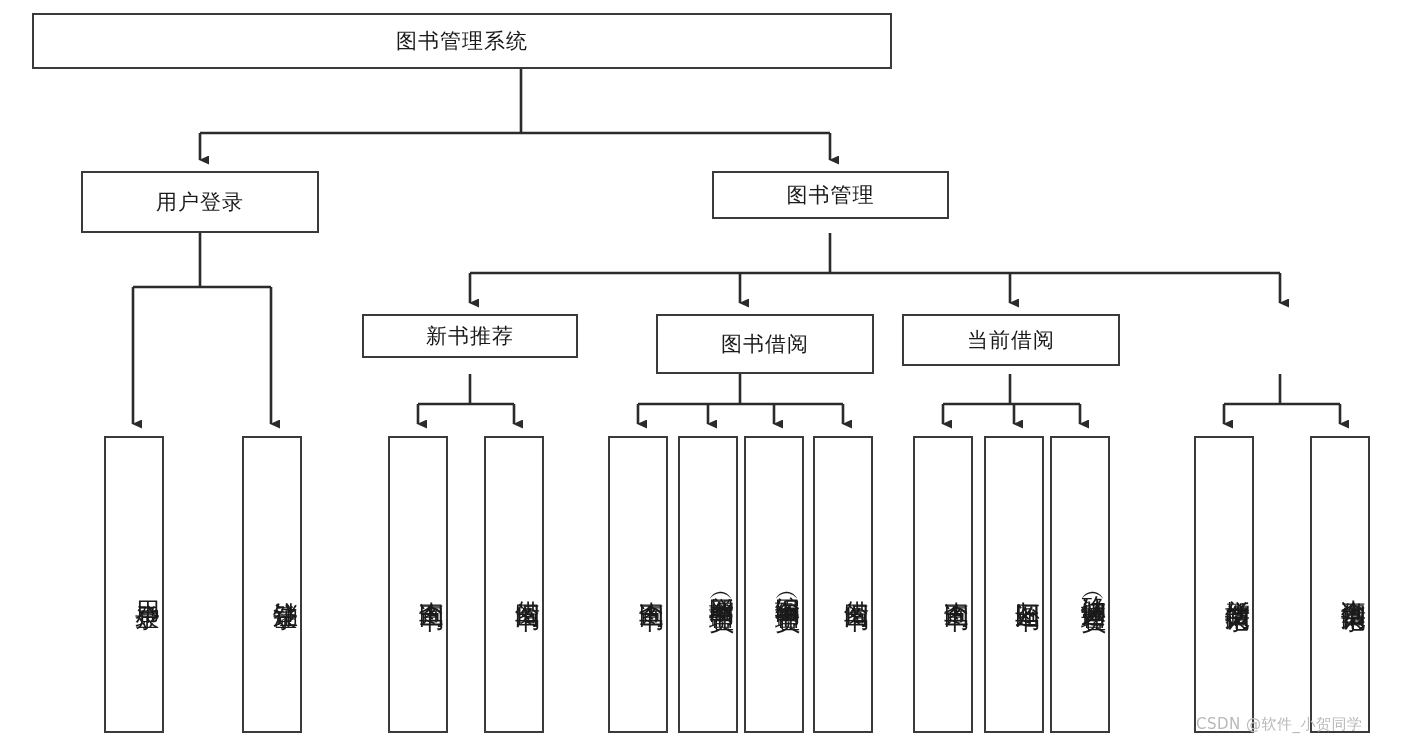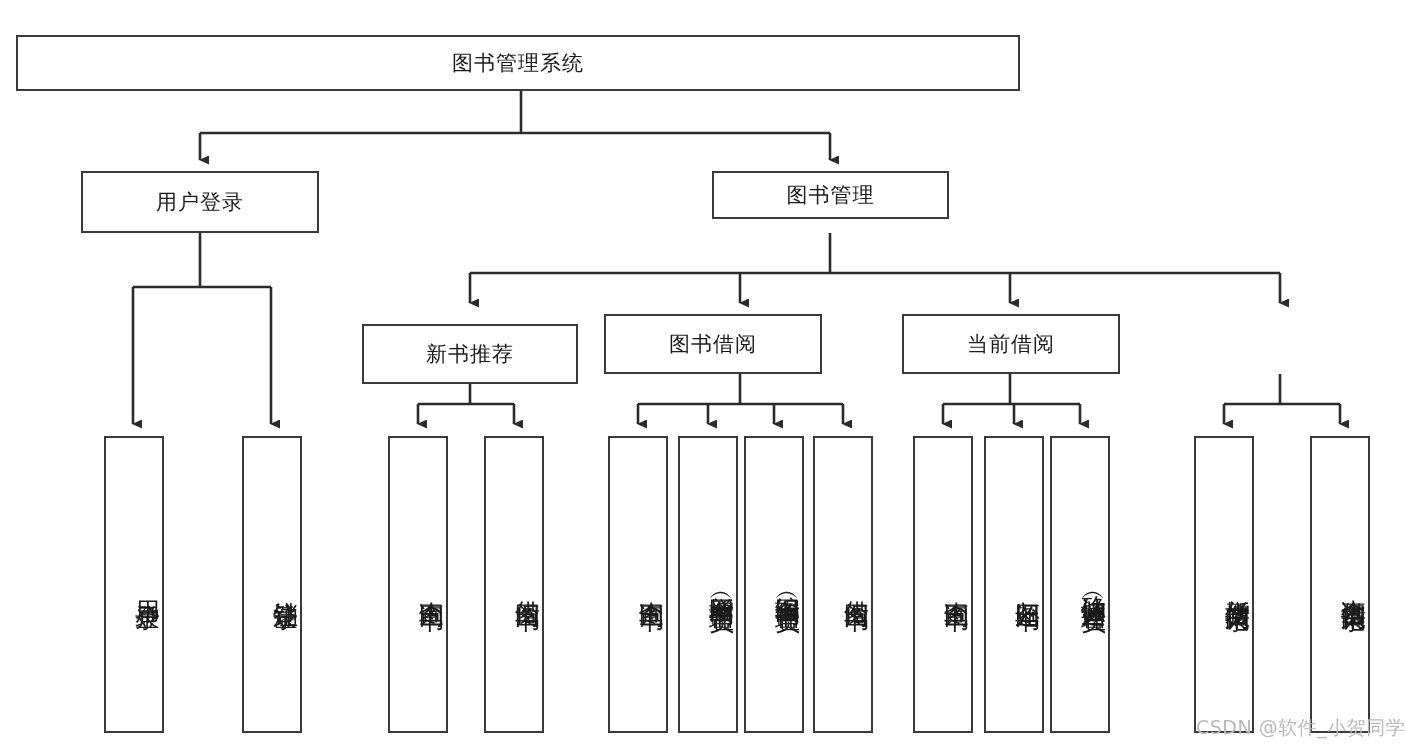--- a/index.html
+++ b/index.html
@@ -52,21 +52,21 @@
   .node.vert .vlabel {
     writing-mode: vertical-rl;
     text-orientation: upright;
     white-space: normal;
     text-align: left;
     display: block;
     max-height: 100%;
   }
   .watermark {
     position: absolute;
-    font-size: 19px;
+    font-size: 15px;
     color: #b9b9b9;
     white-space: nowrap;
     letter-spacing: 0.5px;
   }
 </style>
 </head>
 <body>
 
 <div id="canvas">
 
@@ -113,38 +113,38 @@
       <path d="M1014,404 L1014,424" marker-end="url(#arrow)"></path>
       <path d="M1080,404 L1080,424" marker-end="url(#arrow)"></path>
 
       <path d="M1280,374 L1280,404"></path>
       <path d="M1224,404 L1340,404"></path>
       <path d="M1224,404 L1224,424" marker-end="url(#arrow)"></path>
       <path d="M1340,404 L1340,424" marker-end="url(#arrow)"></path>
     </g>
   </svg>
 
-  <div class="node horiz" id="root-node" style="left: 16px; top: 13px; width: 1004px; height: 56px; margin-top: 22px;">
+  <div class="node horiz" id="root-node" style="left: 32px; top: 13px; width: 860px; height: 56px;">
     <span>图书管理系统</span>
   </div>
 
   <div class="node horiz" id="l1-0" style="left: 81px; top: 171px; width: 238px; height: 62px;">
     <span>用户登录</span>
   </div>
   <div class="node horiz" id="l1-1" style="left: 712px; top: 171px; width: 237px; height: 48px;">
     <span>图书管理</span>
   </div>
 
-  <div class="node horiz" id="l2-0" style="left: 362px; top: 314px; width: 216px; height: 60px; margin-top: 10px;">
+  <div class="node horiz" id="l2-0" style="left: 362px; top: 314px; width: 216px; height: 44px;">
     <span>新书推荐</span>
   </div>
-  <div class="node horiz" id="l2-1" style="left: 604px; top: 314px; width: 218px; height: 60px;">
+  <div class="node horiz" id="l2-1" style="left: 656px; top: 314px; width: 218px; height: 60px;">
     <span>图书借阅</span>
   </div>
-  <div class="node horiz" id="l2-2" style="left: 902px; top: 314px; width: 218px; height: 60px; text-align: right;">
+  <div class="node horiz" id="l2-2" style="left: 902px; top: 314px; width: 218px; height: 52px; text-align: right;">
     <span>当前借阅</span>
   </div>
 
   <div class="node vert" id="lf-0" style="left: 104px; top: 436px; width: 60px; height: 297px;">
     <span class="vlabel">用户登录</span>
   </div>
   <div class="node vert" id="lf-1" style="left: 242px; top: 436px; width: 60px; height: 297px;">
     <span class="vlabel">注销登录</span>
   </div>
   <div class="node vert" id="lf-2" style="left: 388px; top: 436px; width: 60px; height: 297px;">

